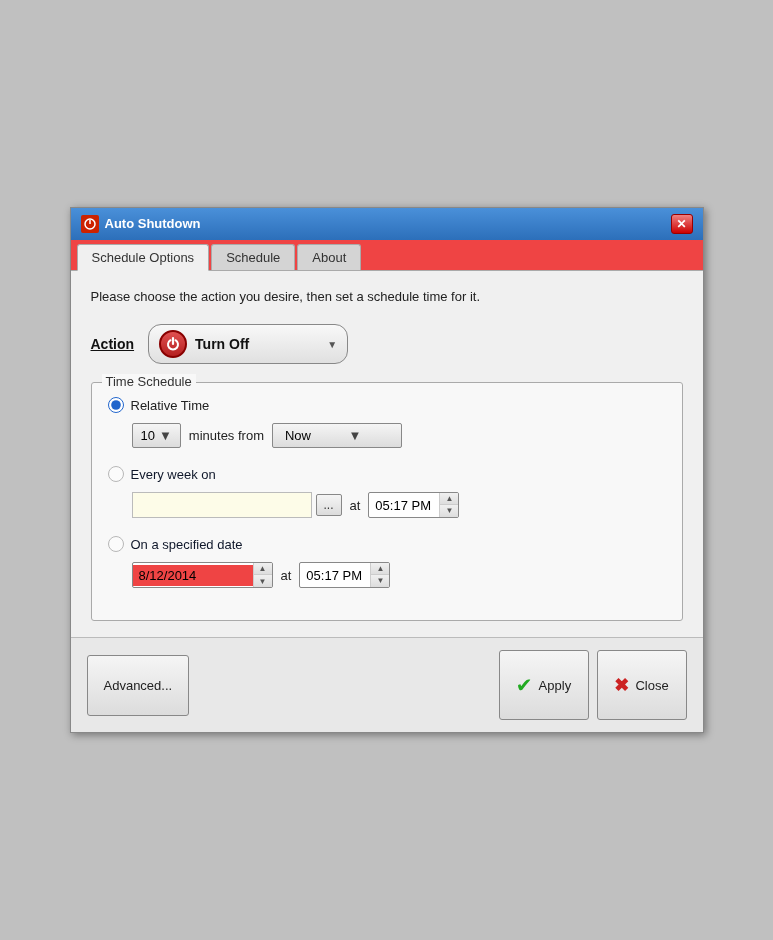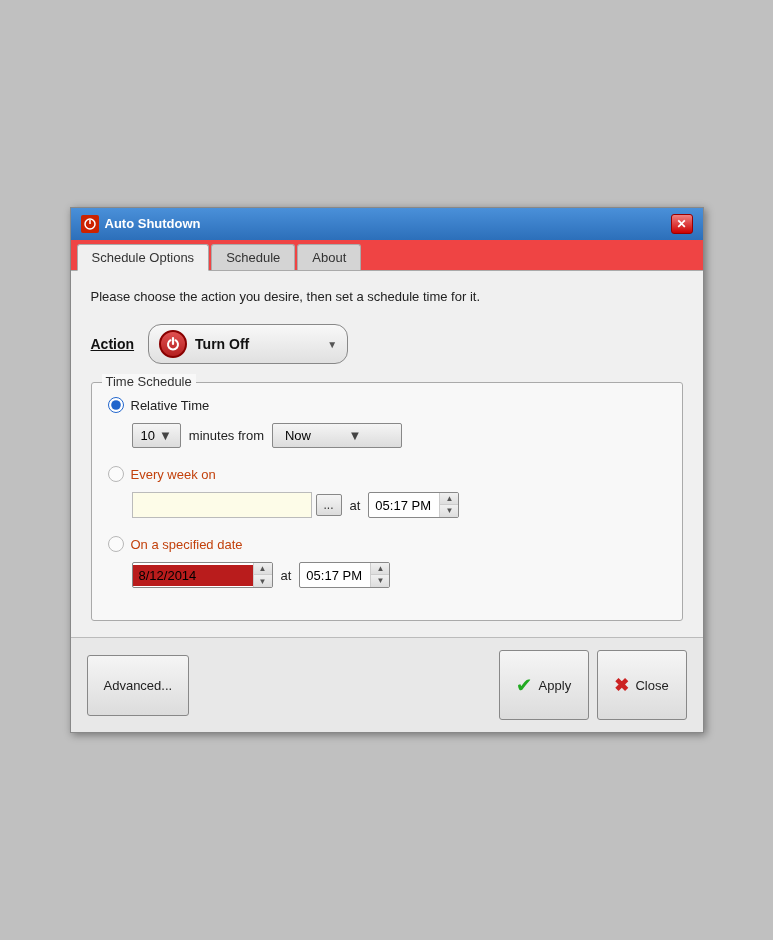--- a/index.html
+++ b/index.html
@@ -289,21 +289,21 @@
       border: 1px solid #888;
       border-radius: 2px;
       background: white;
       overflow: hidden;
     }
     .date-field {
       padding: 3px 6px;
       font-size: 13px;
       border: none;
       outline: none;
-      background: #b91c1c;
+      background: #ef4444;
       width: 120px;
     }
     .date-arrow-btn {
       display: flex;
       flex-direction: column;
       border-left: 1px solid #ccc;
     }
     .date-arrow-top, .date-arrow-bottom {
       width: 18px;
       height: 12px;
@@ -359,21 +359,21 @@
     }
     .x-icon {
       color: #cc2222;
       font-size: 18px;
       font-weight: bold;
     }
     .disabled-radio .radio-input {
       opacity: 0.5;
     }
     .disabled-radio .radio-label {
-      color: #c2410c;
+      color: #0f172a;
     }
   </style>
 </head>
 <body>
 
 <div class="window">
 
   <div class="title-bar">
     <div class="title-bar-left">
       <div class="title-icon">

